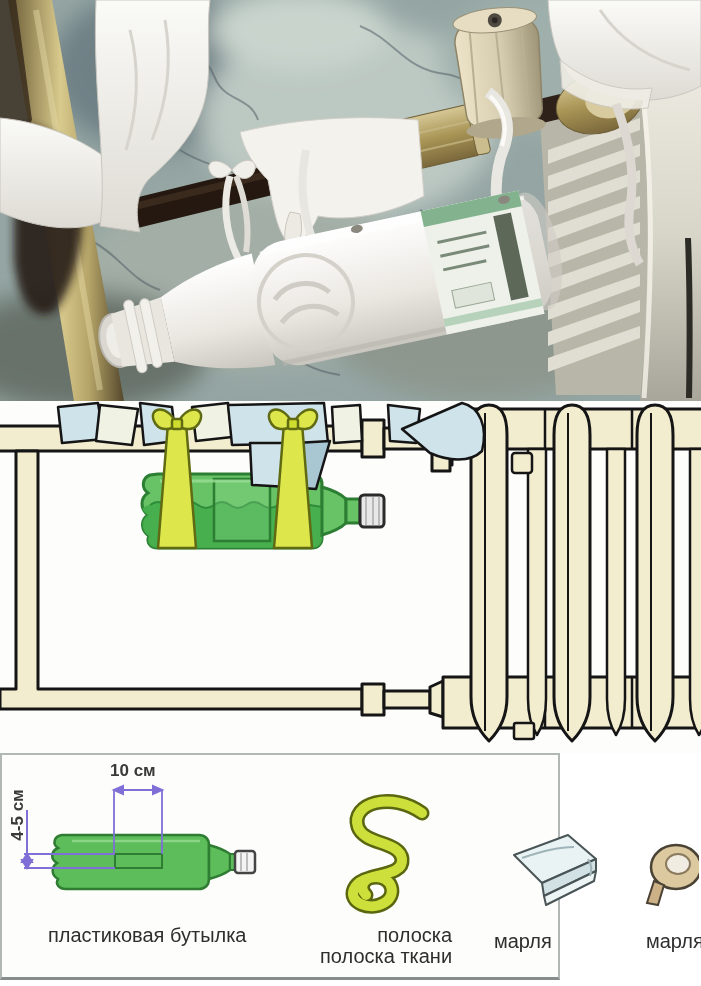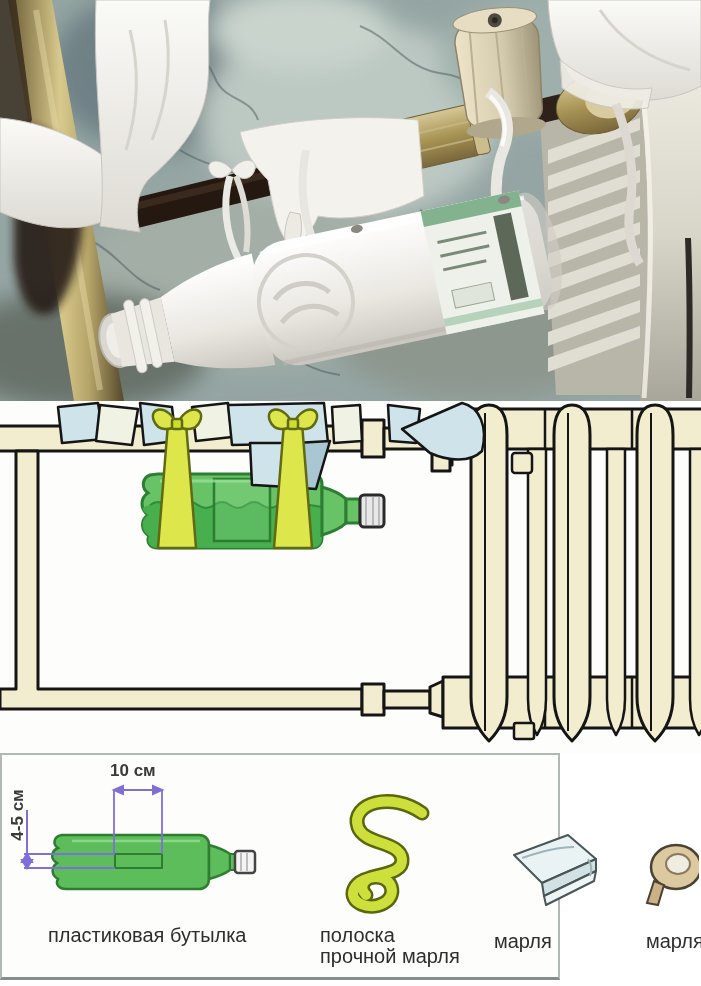--- a/index.html
+++ b/index.html
@@ -304,23 +304,23 @@
           <path d="M652,126 L645,148 L656,150 L662,130 Z" fill="#cdb186" stroke-width="2"></path>
         </g>
       </svg>
 
       <div class="meas" style="left:108px;top:6px;">10 см</div>
       <div class="meas meas-v" style="left:16px;top:60px;">4-5 см</div>
 
       <div class="lbl" style="left:46px;top:170px;">
         <div>пластиковая бутылка</div>
       </div>
-      <div class="lbl" style="left:318px;top:170px;">
+      <div class="lbl" style="left:318px;top:170px;text-align:right;">
         <div>полоска</div>
-        <div>прочной марля</div>
+        <div>полоска ткани</div>
       </div>
       <div class="lbl" style="left:492px;top:176px;">
         <div>марля</div>
       </div>
       <div class="lbl" style="left:644px;top:176px;">
         <div>марля</div>
       </div>
     </div>
   </section>
 </div>

